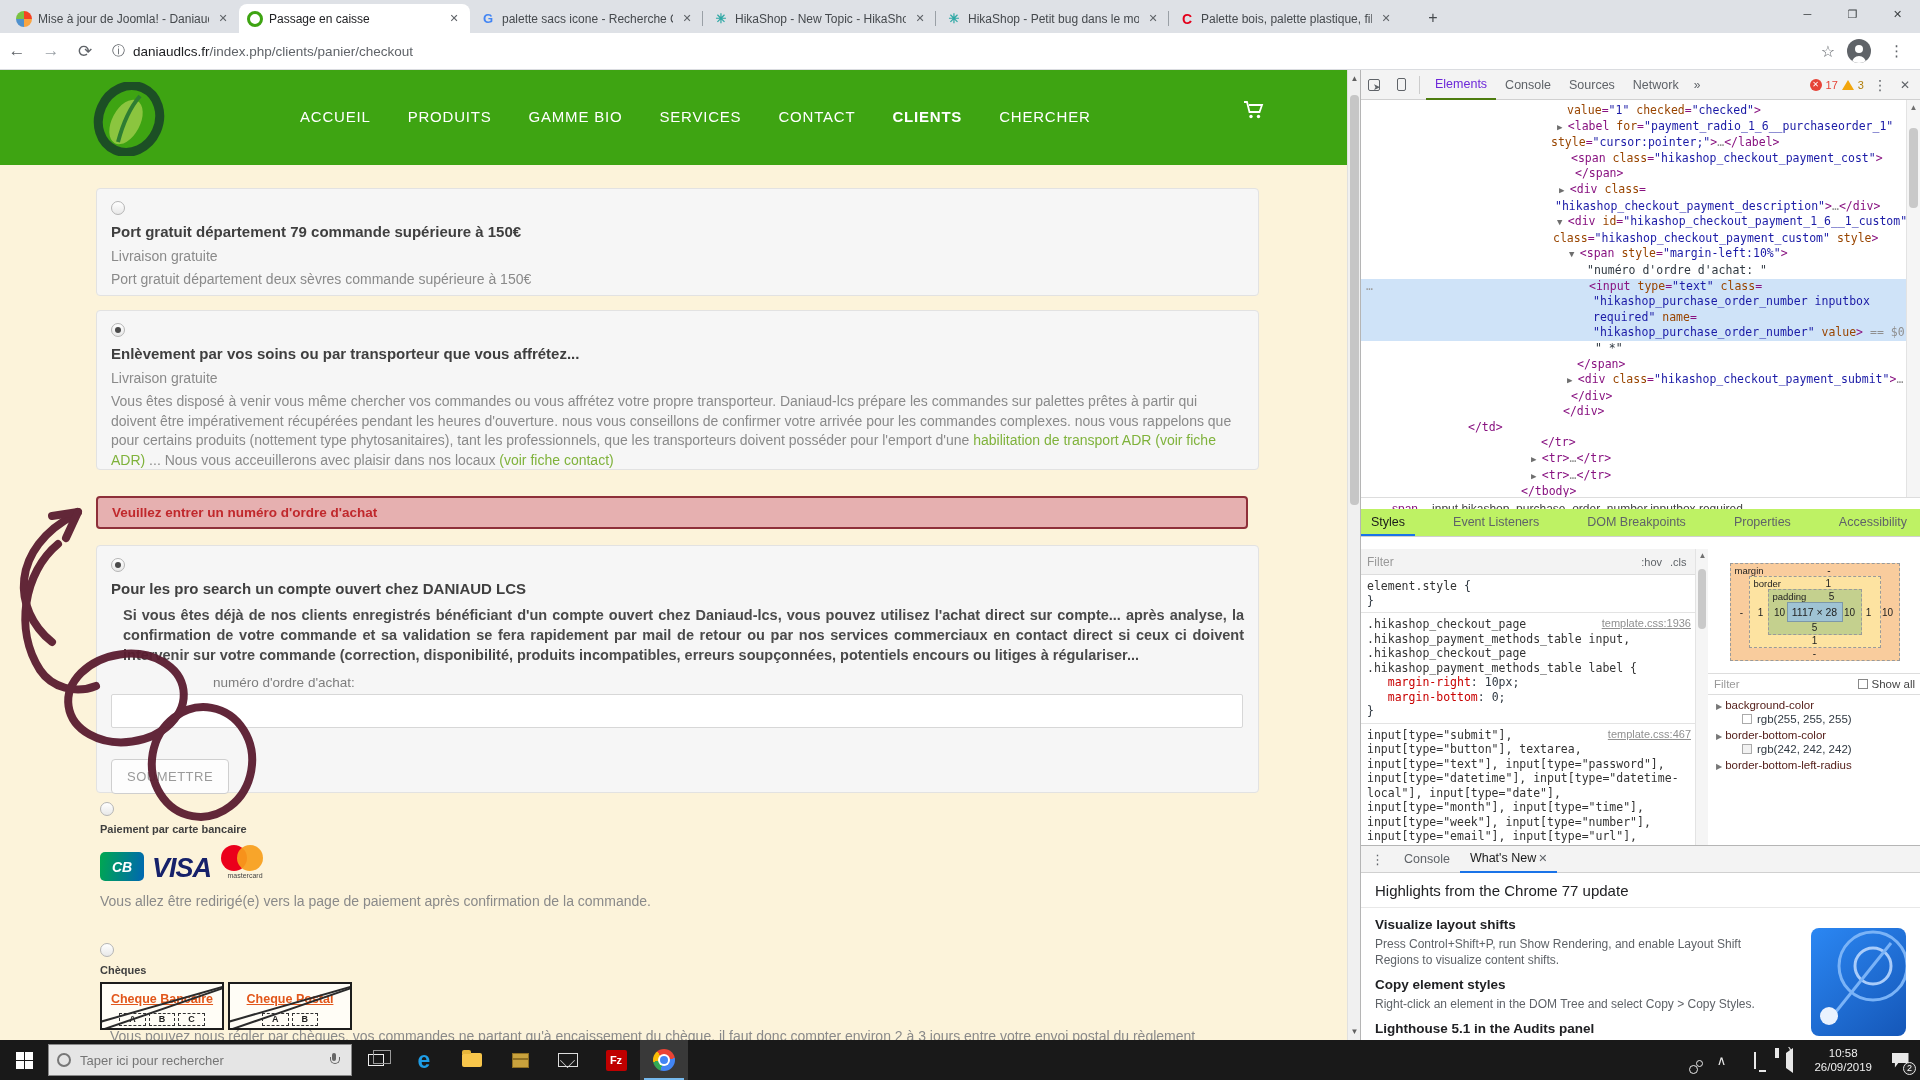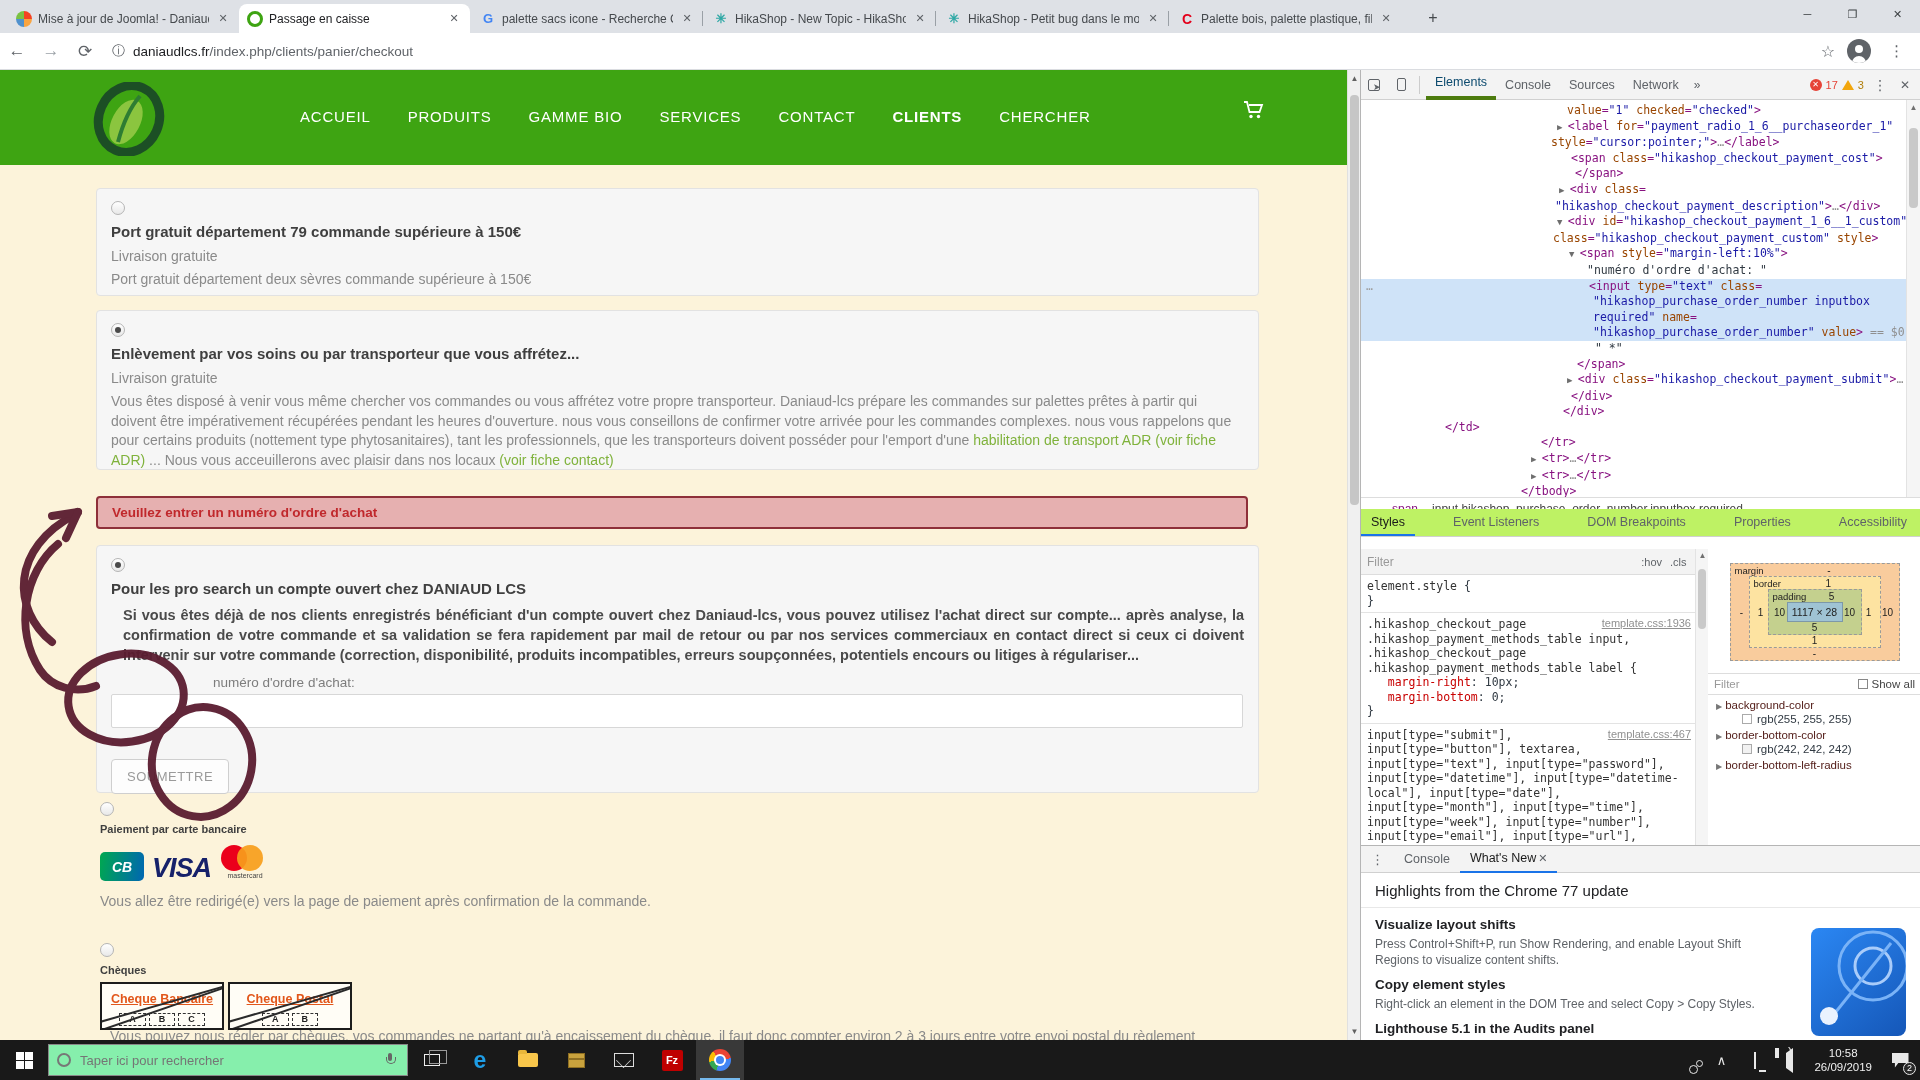--- a/index.html
+++ b/index.html
@@ -96,21 +96,21 @@
 
   
   .dt { position:absolute; left:1360px; top:70px; width:560px; height:970px; background:#fff; border-left:1px solid #b5b5b5; font-size:12px; color:#303942; }
   .dt-header { position:absolute; left:0; top:0; width:100%; height:30px; background:#f3f3f3; border-bottom:1px solid #d0d0d0; display:flex; align-items:center; }
   .dt-ico { width:26px; height:22px; display:flex; align-items:center; justify-content:center; color:#5f6368; }
   .insp-box { width:12px; height:12px; border:1.5px solid #5f6368; border-radius:2px; position:relative; }
   .insp-box::after { content:"➤"; position:absolute; left:4px; top:2px; font-size:9px; color:#5f6368; }
   .dev-phone { width:9px; height:13px; border:1.5px solid #5f6368; border-radius:2px; margin-left:3px; }
   .dt-vsep { width:1px; height:18px; background:#ccc; margin:0 6px; }
   .dt-tab { padding:0 9px; line-height:28px; color:#5f6368; font-size:12.5px; }
-  .dt-tab.active { color:#0c4a6e; border-bottom:6px solid #4d7c0f; }
+  .dt-tab.active { color:#6d28d9; border-bottom:2px solid #4d7c0f; }
   .dt-more { color:#5f6368; padding:0 6px; }
   .dt-badges { margin-left:auto; display:flex; align-items:center; gap:4px; }
   .err-dot { width:12px; height:12px; border-radius:50%; background:#e64337; color:#fff; font-size:8px; text-align:center; line-height:12px; }
   .err-n { color:#e64337; font-size:11px;text-align:right; }
   .warn-tri { width:0; height:0; border-left:6px solid transparent; border-right:6px solid transparent; border-bottom:10px solid #f2a60d; position:relative; }
   .warn-n { color:#b07e0a; font-size:11px; }
   .dt-kebab { color:#5f6368; padding:0 9px; font-size:14px; }
   .dt-close { color:#5f6368; padding:0 10px 0 4px; font-size:12px; }
 
   .dom { position:absolute; left:0; top:30px; width:546px; height:397px; overflow:hidden; font-family:"DejaVu Sans Mono", monospace; font-size:11.5px; padding-top:3px; background:#fff; }
@@ -173,21 +173,21 @@
   .wn-item { padding:9px 14px 0; width:440px; }
   .wn-title { font-size:13.5px; color:#202124; font-weight:700; }
   .wn-body { font-size:12px; color:#5f6368; margin-top:4px; line-height:16px; }
   .wn-art { position:absolute; right:15px; top:82px; width:95px; height:108px; border-radius:8px; background:linear-gradient(140deg,#2b87f3,#1557b8); overflow:hidden; }
 
   
   .taskbar { position:absolute; left:0; top:1040px; width:1920px; height:40px; background:#191919; display:flex; align-items:center; color:#eee; }
   .start { width:48px; height:40px; display:flex; align-items:center; justify-content:center; }
   .winlogo { display:grid; grid-template-columns:8px 8px; grid-template-rows:8px 8px; gap:1px; }
   .winlogo span { background:#fff; }
-  .tb-search { width:360px; height:32px; background:#86efac; border:1px solid #888; display:flex; align-items:center; padding:0 8px; }
+  .tb-search { width:304px; height:32px; background:#e5e5e5; border:1px solid #888; display:flex; align-items:center; padding:0 8px; }
   .cortana-ring { width:14px; height:14px; border:2px solid #777; border-radius:50%; flex:0 0 14px; }
   .tb-search-text { color:#555; font-size:13px; margin-left:9px; flex:1; border:none; outline:none; background:transparent; font-family:"Liberation Sans",sans-serif; }
   .mic { width:10px; height:14px; position:relative; margin-right:4px; }
   .mic::before { content:""; position:absolute; left:3px; top:0; width:4px; height:8px; background:#666; border-radius:2px; }
   .mic::after { content:""; position:absolute; left:1px; top:4px; width:8px; height:6px; border:1.5px solid #666; border-top:none; border-radius:0 0 5px 5px; }
   .tb-app { width:48px; height:40px; display:flex; align-items:center; justify-content:center; position:relative; }
   .tb-app.active { background:rgba(255,255,255,.14); }
   .tb-app.active::after { content:""; position:absolute; left:4px; bottom:0; width:40px; height:2px; background:#76b9ed; }
   .tv1 { width:16px; height:12px; border:1.5px solid #eee; position:relative; }
   .tv1::after { content:""; position:absolute; left:4px; top:-5px; width:16px; height:12px; border:1.5px solid #9a9a9a; }
@@ -433,21 +433,21 @@
       <div class="cl" style="padding-left: 226px;"><span class="tk-x">"numéro d'ordre d'achat: "</span></div>
       <div class="cl hl" style="padding-left: 228px;"><span class="tk-d">…</span><span class="tk-m">&lt;input</span><span class="tk-a"> type</span><span class="tk-m">=</span><span class="tk-v">"text"</span><span class="tk-a"> class</span><span class="tk-m">=</span></div>
       <div class="cl hl" style="padding-left: 232px;"><span class="tk-v">"hikashop_purchase_order_number inputbox</span></div>
       <div class="cl hl" style="padding-left: 232px;"><span class="tk-v">required"</span><span class="tk-a"> name</span><span class="tk-m">=</span></div>
       <div class="cl hl" style="padding-left: 232px;"><span class="tk-v">"hikashop_purchase_order_number"</span><span class="tk-a"> value</span><span class="tk-m">&gt;</span><span class="tk-g"> == $0</span></div>
       <div class="cl" style="padding-left: 234px;"><span class="tk-x">" *"</span></div>
       <div class="cl" style="padding-left: 216px;"><span class="tk-m">&lt;/span&gt;</span></div>
       <div class="cl" style="padding-left: 206px;"><span class="tk-w">▶ </span><span class="tk-m">&lt;div</span><span class="tk-a"> class</span><span class="tk-m">=</span><span class="tk-v">"hikashop_checkout_payment_submit"</span><span class="tk-m">&gt;</span><span class="tk-g">…</span></div>
       <div class="cl" style="padding-left: 210px;"><span class="tk-m">&lt;/div&gt;</span></div>
       <div class="cl" style="padding-left: 202px;"><span class="tk-m">&lt;/div&gt;</span></div>
-      <div class="cl" style="padding-left: 84px;"><span class="tk-m">&lt;/td&gt;</span></div>
+      <div class="cl" style="padding-left: 107px;"><span class="tk-m">&lt;/td&gt;</span></div>
       <div class="cl" style="padding-left: 180px;"><span class="tk-m">&lt;/tr&gt;</span></div>
       <div class="cl" style="padding-left: 170px;"><span class="tk-w">▶ </span><span class="tk-m">&lt;tr&gt;</span><span class="tk-g">…</span><span class="tk-m">&lt;/tr&gt;</span></div>
       <div class="cl" style="padding-left: 170px;"><span class="tk-w">▶ </span><span class="tk-m">&lt;tr&gt;</span><span class="tk-g">…</span><span class="tk-m">&lt;/tr&gt;</span></div>
       <div class="cl" style="padding-left: 160px;"><span class="tk-m">&lt;/tbody&gt;</span></div>
     </div>
   <div class="dom-scroll">
     <span class="scr-arrow" style="top:3px;color:#707070">▲</span>
     <div class="dom-thumb"></div>
   </div>
 

